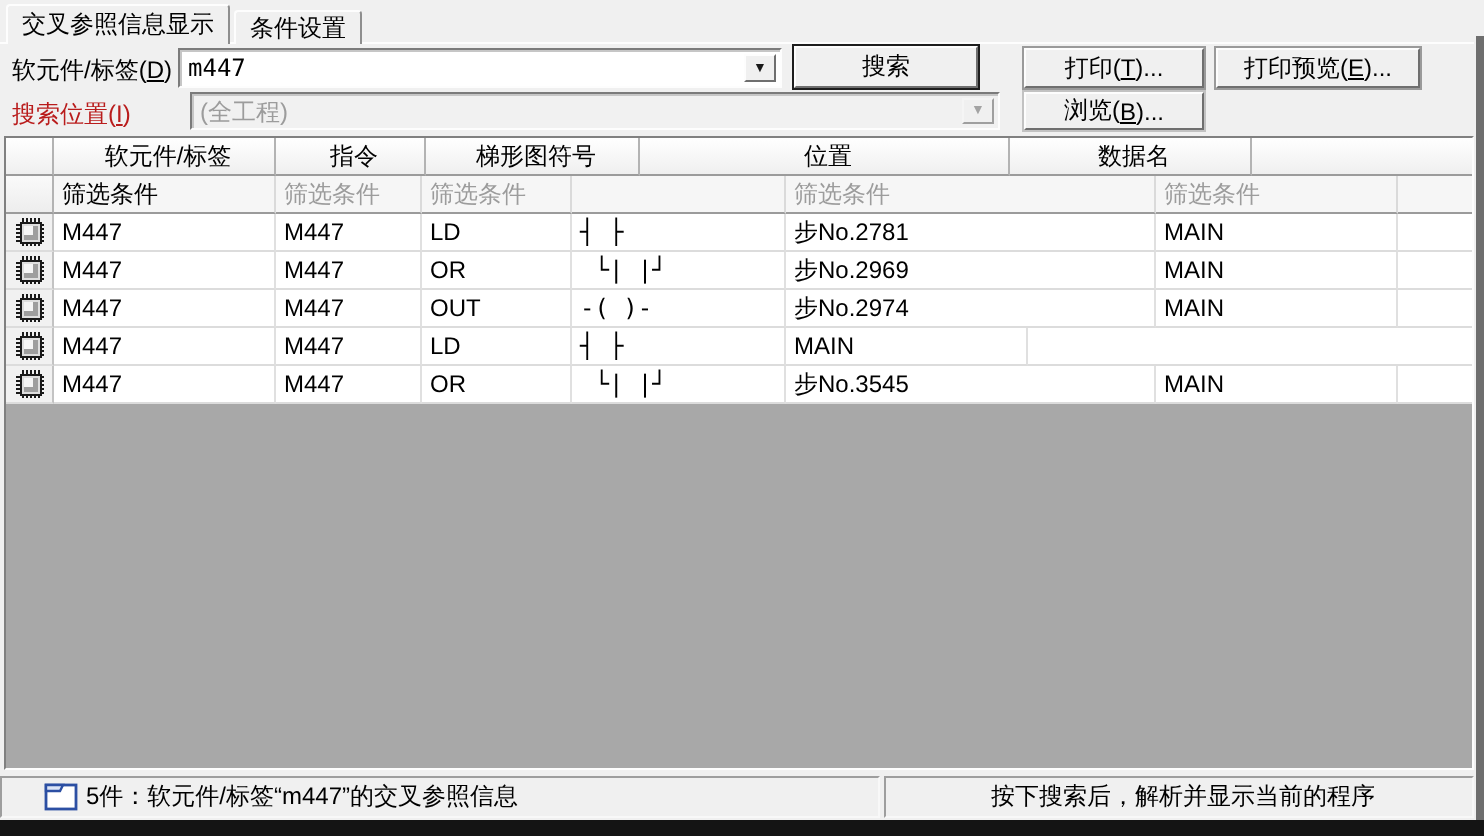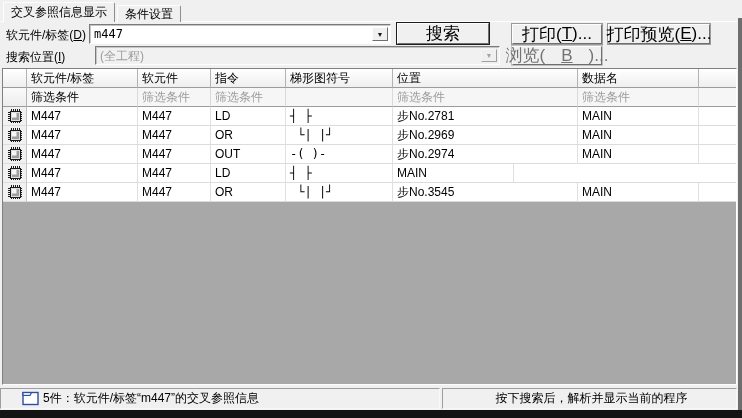--- a/index.html
+++ b/index.html
@@ -17,21 +17,21 @@
     background:#f0f0f0;
     border:1px solid #8e8e8e; border-bottom:none;
     border-top-color:#fdfdfd; border-left-color:#fdfdfd;
     border-radius:2px 2px 0 0;
     white-space:nowrap; cursor:default;
   }
   .tab.active { height:20px; line-height:19px; background:#f0f0f0; position:relative; z-index:4; }
   .tabline { position:absolute; left:0; top:21px; width:737px; height:1px; background:#fdfdfd; z-index:2; }
   
   .lbl { position:absolute; height:16px; line-height:16px; white-space:nowrap; }
-  .lbl.disabled { color:#000000; }
+  .lbl.disabled { color:#b91c1c; }
   .mn { text-decoration:underline; }
   .sunken {
     background:#fff; border:1px solid;
     border-color:#7b7b7b #fdfdfd #fdfdfd #7b7b7b;
     box-shadow:inset 1px 1px 0 #c6c6c6;
   }
   .combo { position:absolute; }
   .combo input {
     position:absolute; left:2px; top:2px; right:20px; bottom:2px; width:calc(100% - 22px);
     border:none; outline:none; background:transparent;
@@ -45,38 +45,38 @@
     border-color:#fdfdfd #6f6f6f #6f6f6f #fdfdfd;
     display:flex; align-items:center; justify-content:center;
     font-size:7px; color:#1a1a1a; cursor:default;
   }
   .arrowbtn.disabled { color:#a3a3a3; border-color:#f5f5f5 #9f9f9f #9f9f9f #f5f5f5; }
   .btn {
     position:absolute; background:#f0f0f0;
     border:1px solid; border-color:#fdfdfd #6f6f6f #6f6f6f #fdfdfd;
     box-shadow:0 0 0 1px #9a9a9a;
     display:flex; align-items:center; justify-content:center;
-    font-size:17px; white-space:nowrap; cursor:default;
+    font-size:12px; white-space:nowrap; cursor:default;
   }
   .btn.default { box-shadow:0 0 0 1px #1d1d1d; }
-  .btn.disabled { color:#737373; box-shadow:0 0 0 1px #c2c2c2;gap:16px; }
+  .btn.disabled { color:#000000; box-shadow:0 0 0 1px #c2c2c2; }
   
   .grid {
     position:absolute; left:2px; top:68px; width:735px; height:317px;
     background:#a8a8a8;
     border:1px solid; border-color:#808080 #fdfdfd #fdfdfd #808080;
     overflow:hidden;
   }
   .grow { display:flex; width:734px; }
   .cell { height:19px; line-height:18px; padding-left:4px; overflow:hidden; white-space:pre; }
   .w0{width:24px; padding-left:0;} .w1{width:111px;} .w2{width:73px;} .w3{width:75px;}
   .w4{width:107px;} .w5{width:185px;} .w6{width:121px;} .w7{flex:1;}
   .hcell {
     background:linear-gradient(#ffffff,#efefef);
-    border-right:1px solid #b3b3b3; border-bottom:1px solid #9b9b9b;
+    border-right:1px solid #b3b3b3; border-bottom:1px solid #9b9b9b;text-align:center;
   }
   .fcell {
     background:#f6f6f6; color:#9c9c9c;
     border-right:1px solid #dadada; border-bottom:1px solid #9b9b9b;
   }
   .fcell.darktext { color:#000; }
   .fcell.iconcol { background:linear-gradient(#fafafa,#ededed); border-right:1px solid #b3b3b3; }
   .dcell { background:#fff; border-right:1px solid #e0e0e0; border-bottom:1px solid #dcdcdc; }
   .dcell.iconcol {
     background:#f1f1f1; border-right:1px solid #c3c3c3;
@@ -141,21 +141,20 @@
       <span>浏览(</span>
       <span class="mn">B</span>
       <span>)...</span>
     </div>
 
   <div class="grid">
 
     <div class="grow">
       <div class="cell hcell w0"></div>
       <div class="cell hcell w1">软元件/标签</div>
-      <div class="cell hcell w2">软元件</div>
       <div class="cell hcell w3">指令</div>
       <div class="cell hcell w4">梯形图符号</div>
       <div class="cell hcell w5">位置</div>
       <div class="cell hcell w6">数据名</div>
       <div class="cell hcell w7"></div>
     </div>
 
     <div class="grow">
       <div class="cell fcell iconcol w0"></div>
       <div class="cell fcell darktext w1">筛选条件</div>

